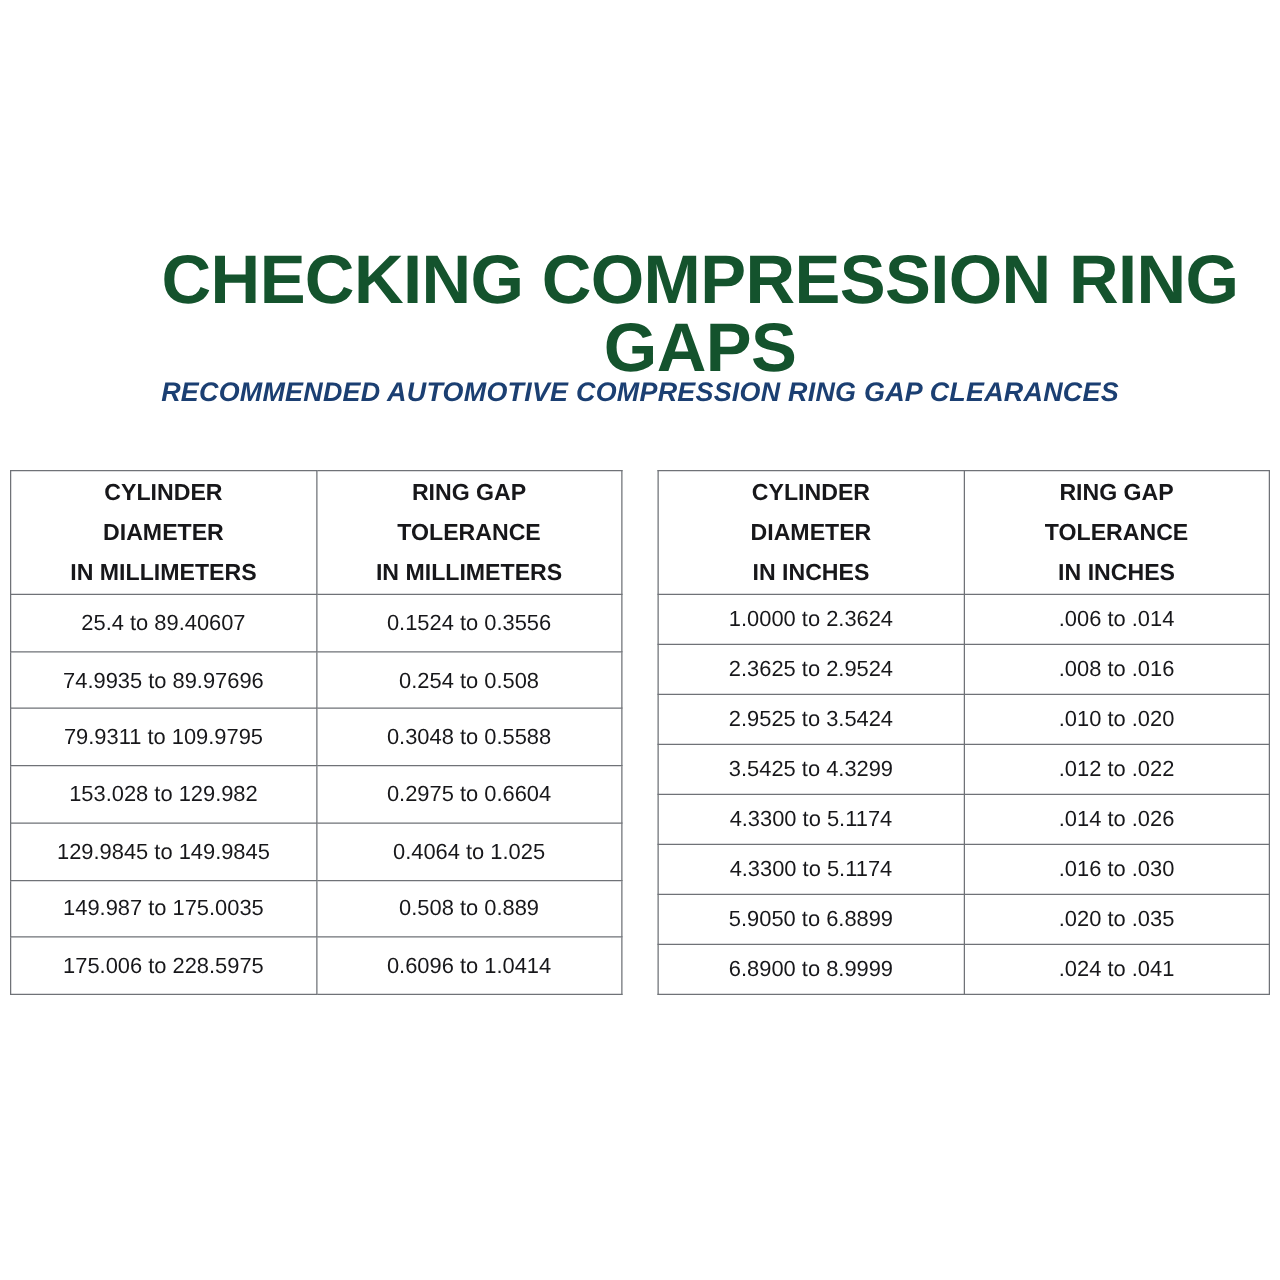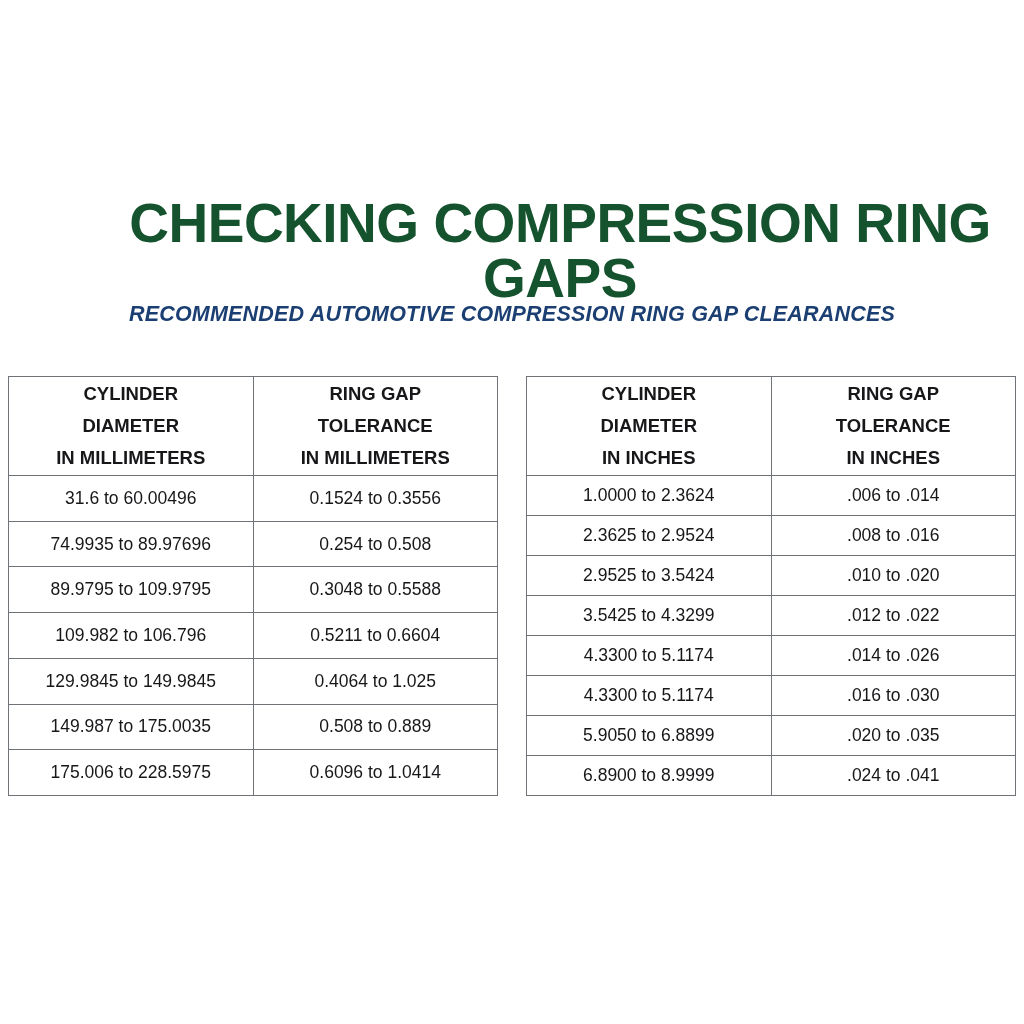--- a/index.html
+++ b/index.html
@@ -107,34 +107,34 @@
           </th>
           <th>
             <span class="hdr-line">RING GAP</span>
             <span class="hdr-line">TOLERANCE</span>
             <span class="hdr-line">IN MILLIMETERS</span>
           </th>
         </tr>
       </thead>
       <tbody>
         <tr>
-          <td>31.6 to 60.00496</td>
+          <td>25.4 to 89.40607</td>
           <td>0.1524 to 0.3556</td>
         </tr>
         <tr>
           <td>74.9935 to 89.97696</td>
           <td>0.254 to 0.508</td>
         </tr>
         <tr>
-          <td>89.9795 to 109.9795</td>
+          <td>79.9311 to 109.9795</td>
           <td>0.3048 to 0.5588</td>
         </tr>
         <tr>
-          <td>109.982 to 106.796</td>
-          <td>0.5211 to 0.6604</td>
+          <td>153.028 to 129.982</td>
+          <td>0.2975 to 0.6604</td>
         </tr>
         <tr>
           <td>129.9845 to 149.9845</td>
           <td>0.4064 to 1.025</td>
         </tr>
         <tr>
           <td>149.987 to 175.0035</td>
           <td>0.508 to 0.889</td>
         </tr>
         <tr>

